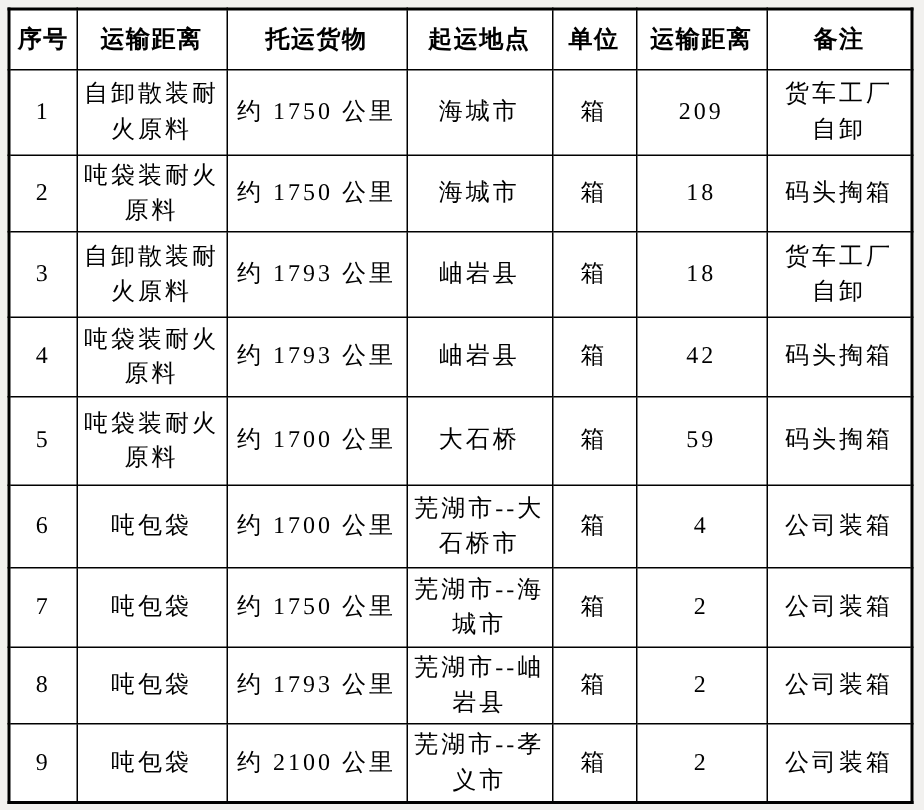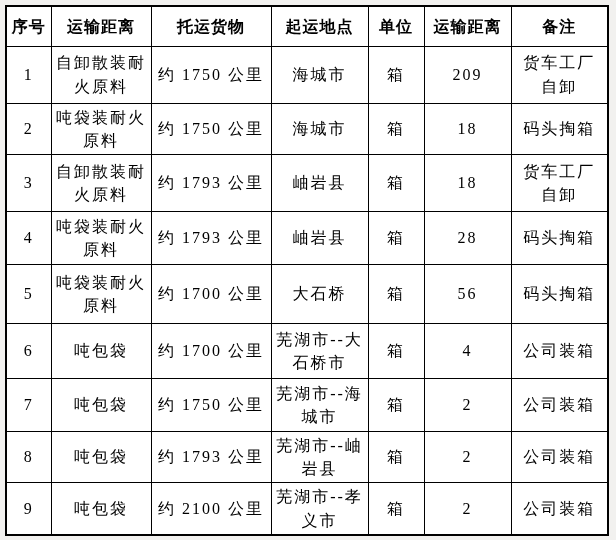--- a/index.html
+++ b/index.html
@@ -115,30 +115,30 @@
     <td class="col-unit">箱</td>
     <td class="col-qty">18</td>
     <td class="col-remark">货车工厂自卸</td>
   </tr>
         <tr>
     <td class="col-seq">4</td>
     <td class="col-goods">吨袋装耐火原料</td>
     <td class="col-distance">约 1793 公里</td>
     <td class="col-origin">岫岩县</td>
     <td class="col-unit">箱</td>
-    <td class="col-qty">28</td>
+    <td class="col-qty">42</td>
     <td class="col-remark">码头掏箱</td>
   </tr>
         <tr>
     <td class="col-seq">5</td>
     <td class="col-goods">吨袋装耐火原料</td>
     <td class="col-distance">约 1700 公里</td>
     <td class="col-origin">大石桥</td>
     <td class="col-unit">箱</td>
-    <td class="col-qty">56</td>
+    <td class="col-qty">59</td>
     <td class="col-remark">码头掏箱</td>
   </tr>
         <tr>
     <td class="col-seq">6</td>
     <td class="col-goods">吨包袋</td>
     <td class="col-distance">约 1700 公里</td>
     <td class="col-origin">芜湖市--大石桥市</td>
     <td class="col-unit">箱</td>
     <td class="col-qty">4</td>
     <td class="col-remark">公司装箱</td>

